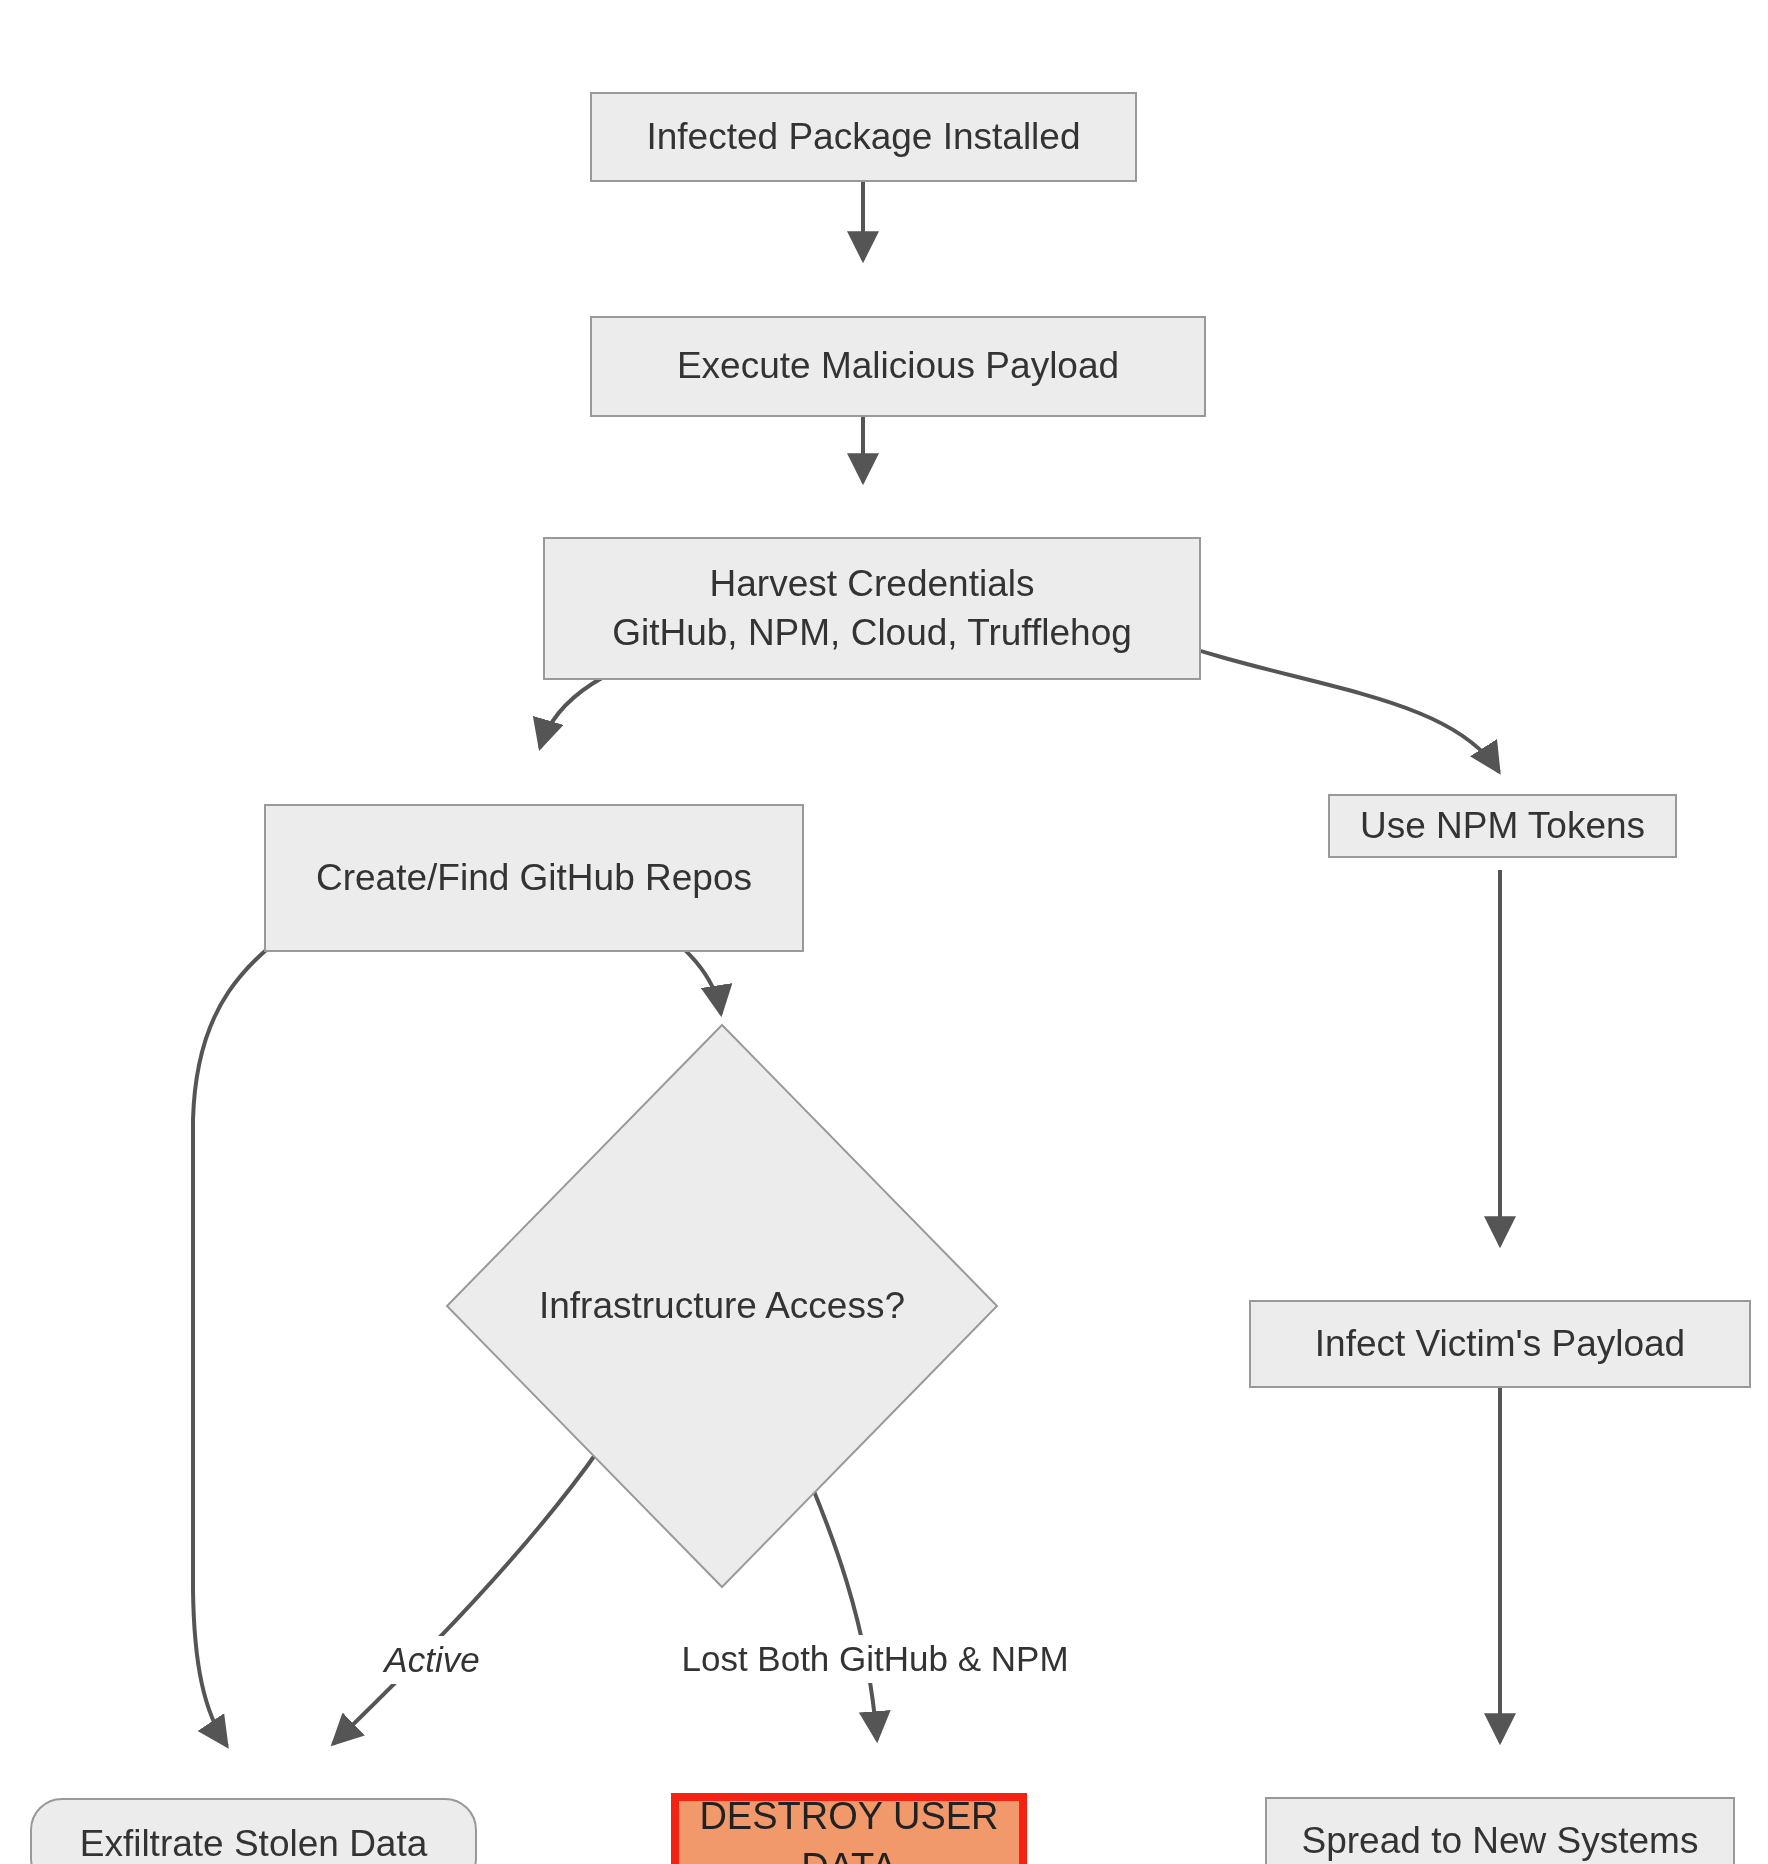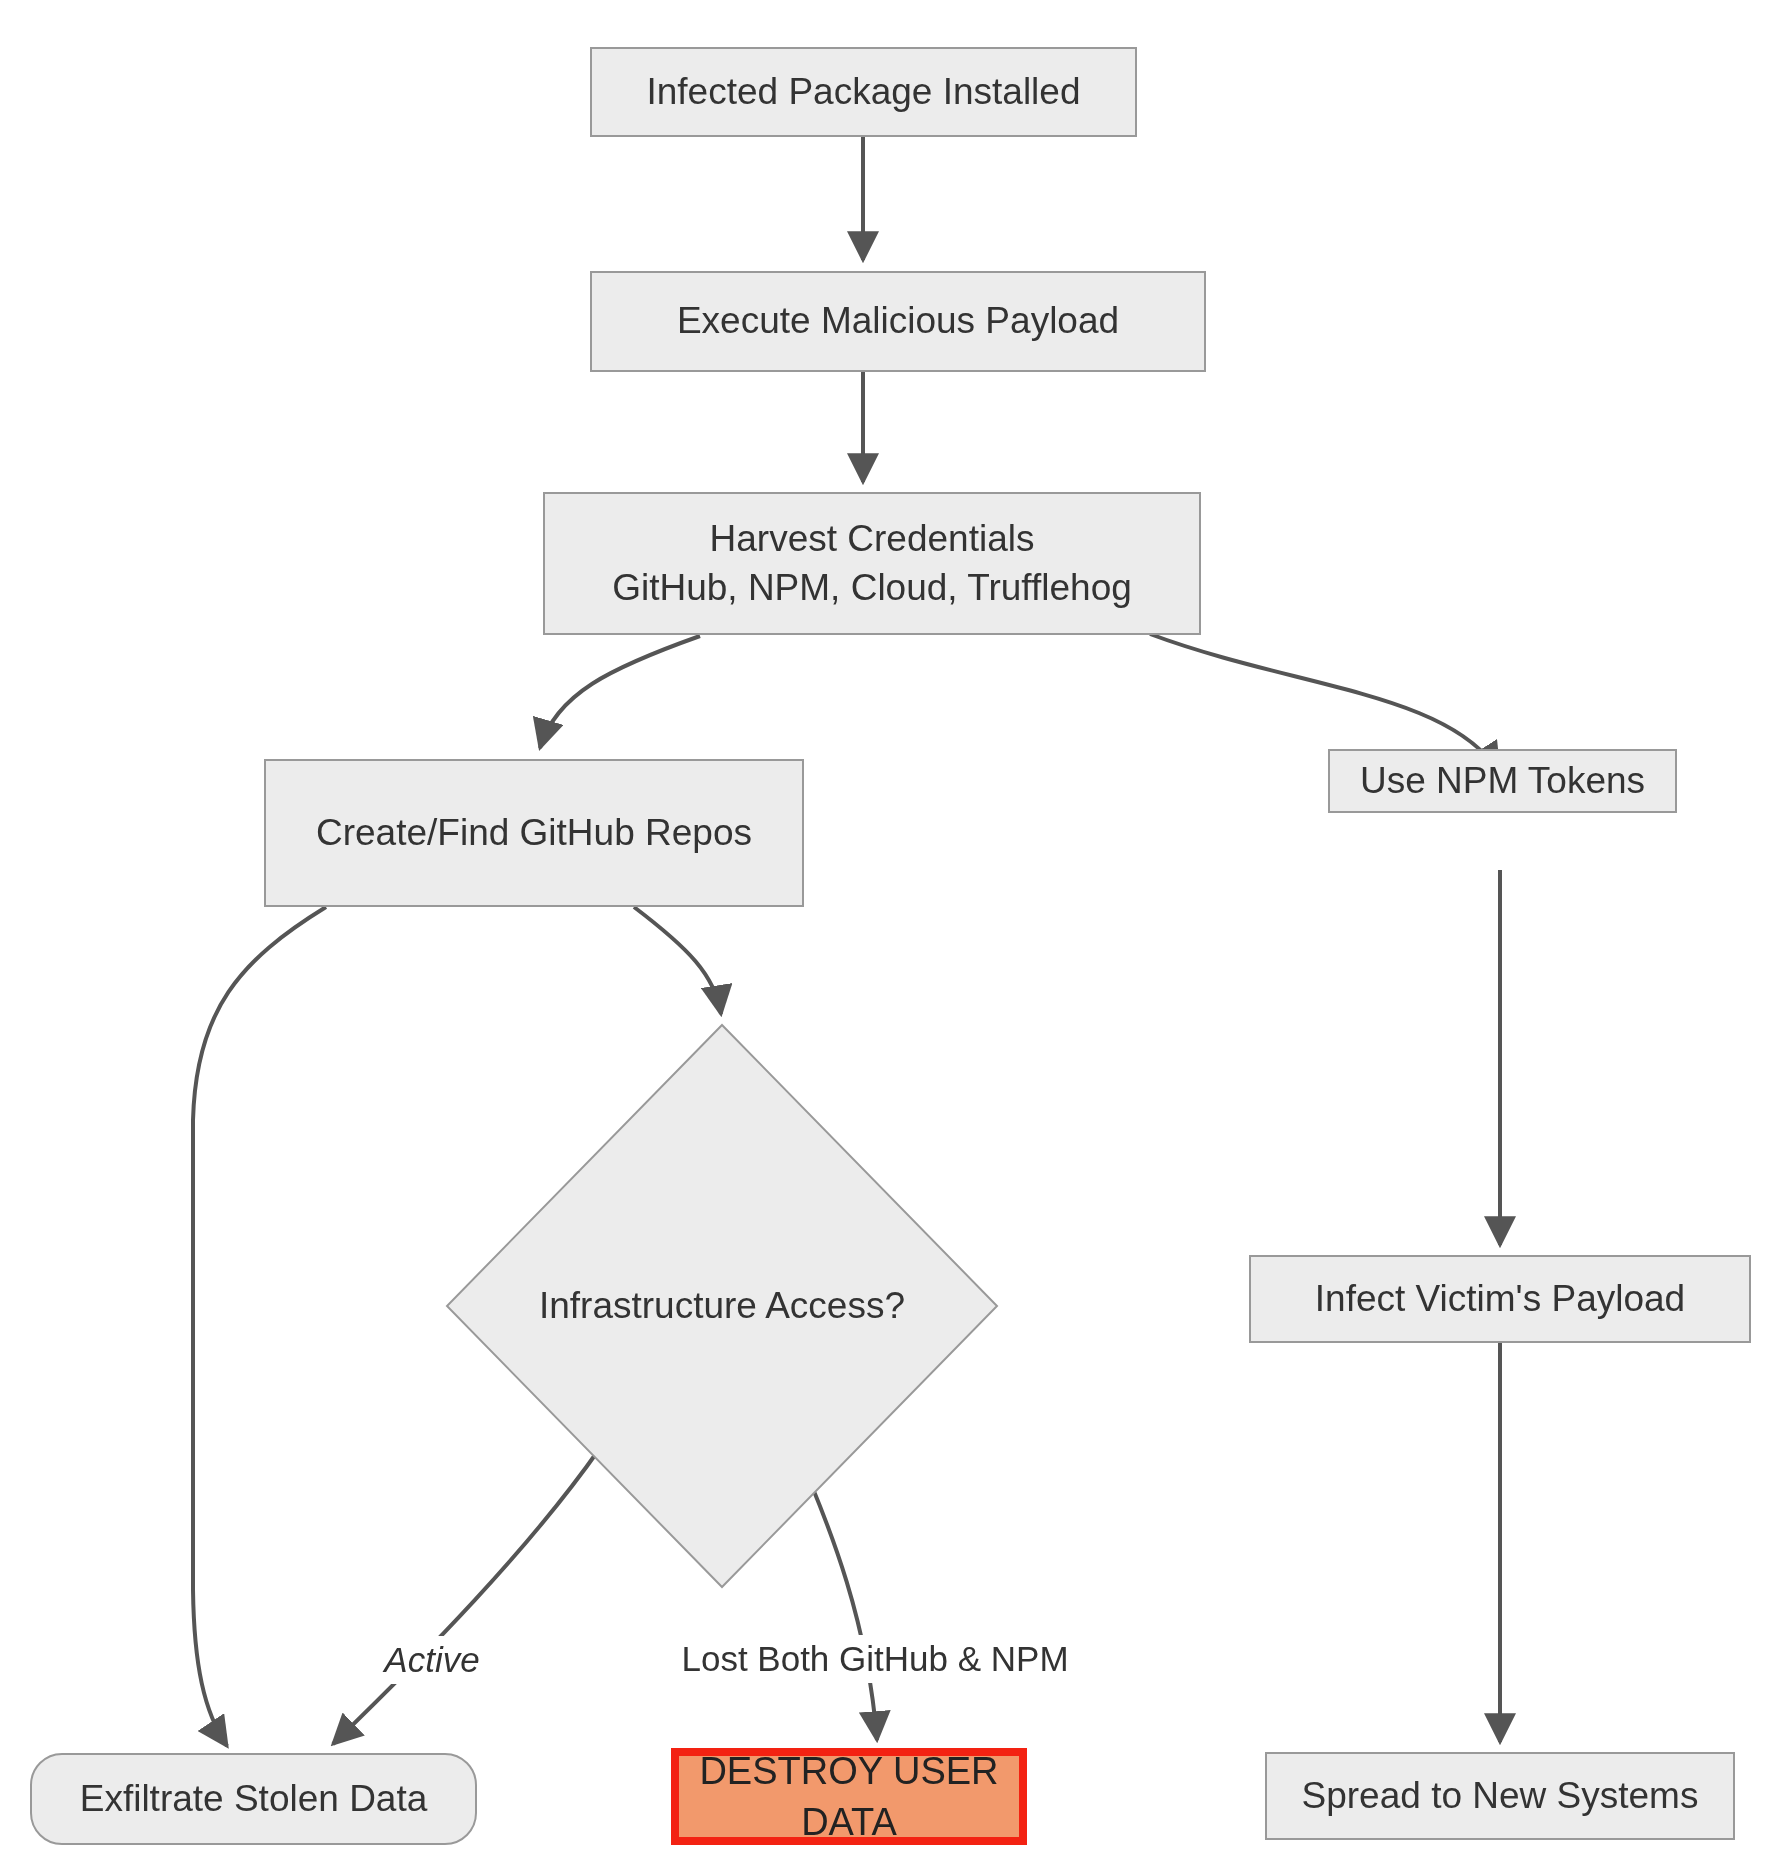--- a/index.html
+++ b/index.html
@@ -31,20 +31,21 @@
     border:2px solid var(--node-border);
     box-sizing:border-box;
     display:flex;
     flex-direction:column;
     align-items:center;
     justify-content:center;
     text-align:center;
     font-size:37px;
     line-height:1.32;
     color:var(--text);
+    margin-top:45px;
   }
   .node-infected{left:590px;top:47px;width:547px;height:90px;}
   .node-execute{left:590px;top:271px;width:616px;height:101px;}
   .node-harvest{left:543px;top:492px;width:658px;height:143px;}
   .node-repos{left:264px;top:759px;width:540px;height:148px;}
   .node-npm{left:1328px;top:749px;width:349px;height:64px;}
   .node-exfiltrate{left:30px;top:1753px;width:447px;height:92px;border-radius:32px;}
   .node-destroy{
     left:671px;top:1748px;width:356px;height:97px;
     background:var(--destroy-fill);

